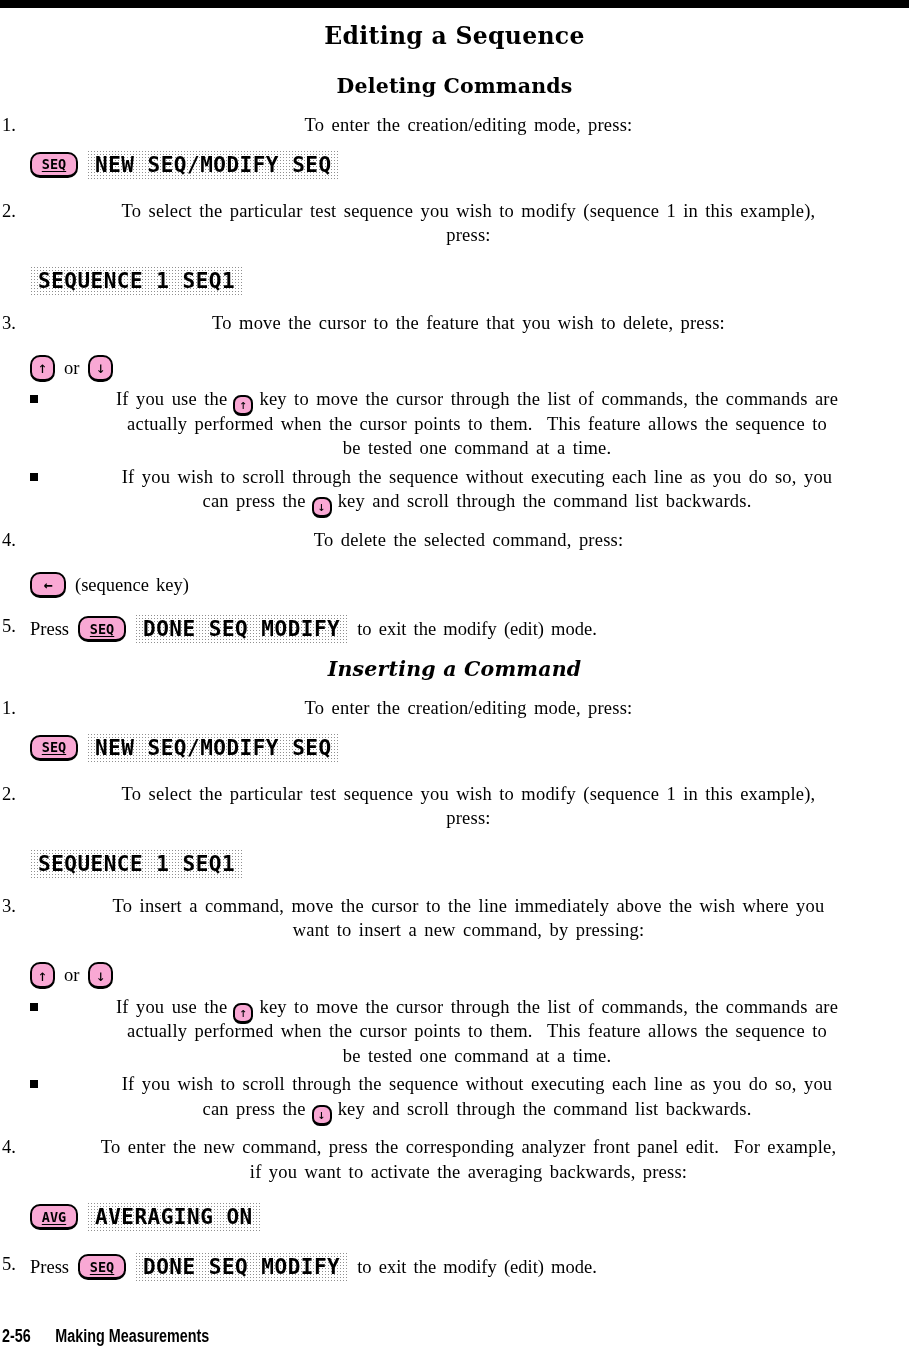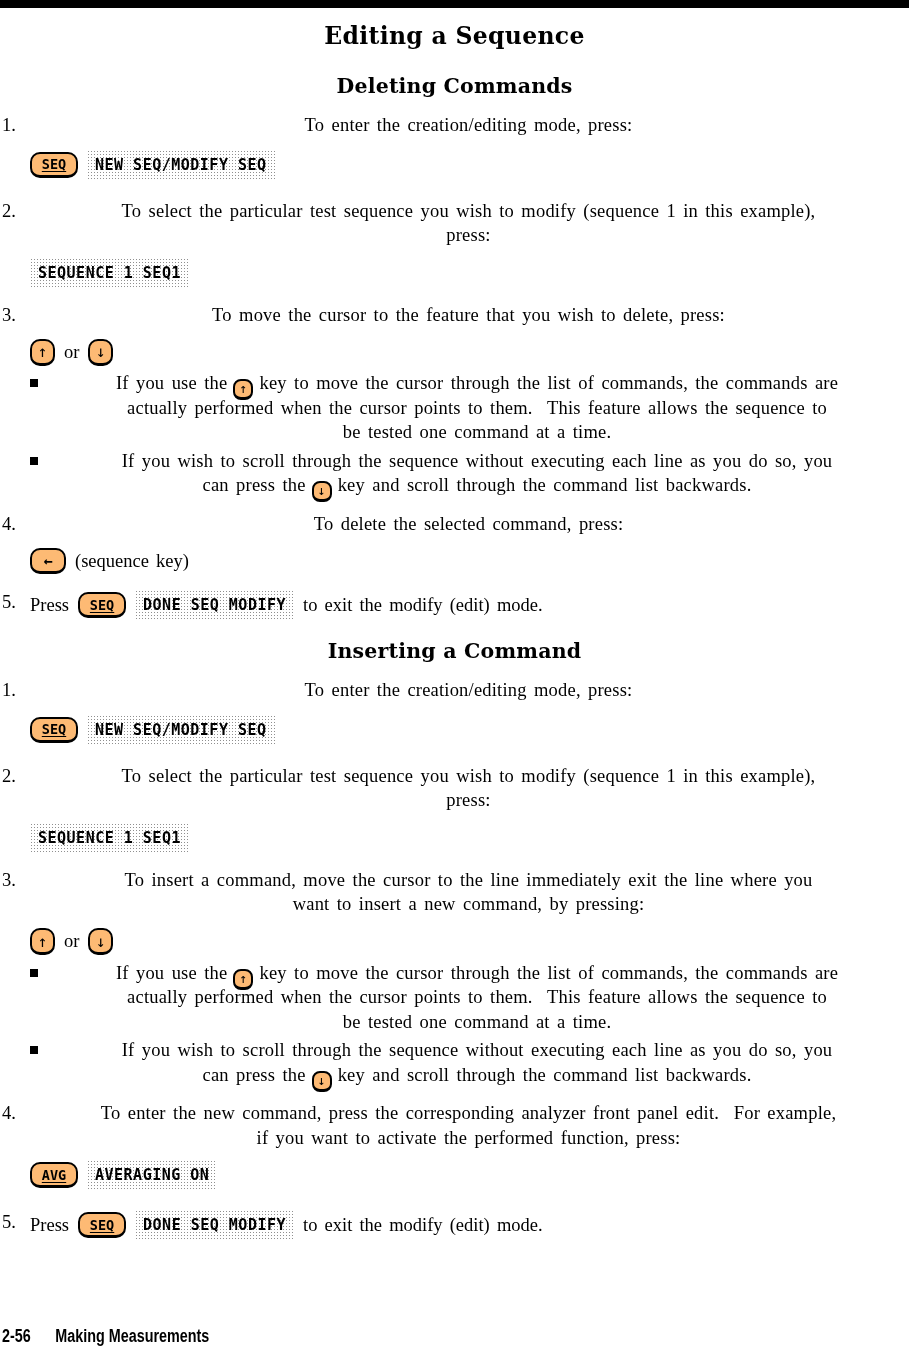--- a/index.html
+++ b/index.html
@@ -21,49 +21,49 @@
   }
   .step{position:relative;padding-left:28px;margin-top:14px;}
   .step-num{position:absolute;left:0;top:0;line-height:24.5px;}
   .line{display:block;height:24.5px;line-height:24.5px;white-space:pre;word-spacing:2.5px;letter-spacing:0.2px;}
   .row{display:flex;align-items:center;margin:12px 0 0 28px;height:30px;gap:9px;}
   .row .serif-note{word-spacing:2.5px;}
   
   .keycap{
     display:inline-flex;align-items:center;justify-content:center;
     border:2px solid #000;border-bottom-width:3px;border-radius:10px;
-    background:#fdba74;box-sizing:border-box;flex:none;
+    background:#f9a8d4;box-sizing:border-box;flex:none;
     font-family:"DejaVu Sans Mono","Liberation Mono",monospace;
   }
   .keycap-text{height:26px;min-width:48px;padding:0 5px;font-size:13.5px;font-weight:bold;}
   .keycap-text .keycap-label{text-decoration:underline;text-underline-offset:2px;}
   .keycap-arrow{height:27px;width:25px;font-size:16px;padding:0;}
   .keycap-bs{height:26px;width:36px;font-size:15px;font-weight:bold;padding:0;}
   .keycap-inline{height:21px;width:20px;font-size:13px;margin:0 6px;vertical-align:-4px;border-radius:8px;}
   
   .softkey{
     display:inline-block;flex:none;
     font-family:"DejaVu Sans Mono","Liberation Mono",monospace;
-    font-weight:bold;font-size:15px;line-height:24px;letter-spacing:0.5px;
+    font-weight:bold;font-size:21px;line-height:24px;letter-spacing:0.5px;
     padding:3px 8px;
     background-image:radial-gradient(circle,#8f8f8f 27%,rgba(0,0,0,0) 28%);
     background-size:3px 3px;
   }
   
   .bullet{position:relative;padding-left:45px;margin-top:4px;}
   .bullet-marker{position:absolute;left:28px;top:8px;width:8px;height:8px;background:#000;}
   .or-label{line-height:27px;word-spacing:2.5px;}
   
   .footer{
     position:absolute;left:2px;top:1326px;white-space:nowrap;
     font-family:"Liberation Sans",sans-serif;font-weight:bold;font-size:17.5px;
     transform:scaleX(0.82);transform-origin:left center;
   }
   .footer .footer-section{margin-left:30px;}
-  .mt-sm{margin-top:10px;}
+  .mt-sm{margin-top:18px;}
   .mt-md{margin-top:15px;}
   .mt-lg{margin-top:19px;}
 </style>
 </head>
 <body>
 
 <div class="top-rule"></div>
 
 <div class="content">
 
@@ -141,21 +141,21 @@
         <span class="keycap keycap-text">
             <span class="keycap-label">SEQ</span>
           </span>
         <span class="softkey">DONE SEQ MODIFY</span>
         <span class="serif-note">to exit the modify (edit) mode.</span>
       </span>
     </div>
   </section>
 
   <section>
-    <h2 class="section-heading" style="margin-top:18px;">Inserting a Command</h2>
+    <h2 class="section-heading" style="margin-top:12px;font-style:italic;">Inserting a Command</h2>
 
     <div class="step">
       <span class="step-num">1.</span>
       <span class="line">To enter the creation/editing mode, press:</span>
     </div>
 
     <div class="row">
       <span class="keycap keycap-text">
           <span class="keycap-label">SEQ</span>
         </span>
@@ -167,21 +167,21 @@
       <span class="line">To select the particular test sequence you wish to modify (sequence 1 in this example),</span>
       <span class="line">press:</span>
     </div>
 
     <div class="row mt-sm">
       <span class="softkey">SEQUENCE 1 SEQ1</span>
     </div>
 
     <div class="step mt-md">
       <span class="step-num">3.</span>
-      <span class="line">To insert a command, move the cursor to the line immediately exit the line where you</span>
+      <span class="line">To insert a command, move the cursor to the line immediately above the wish where you</span>
       <span class="line">want to insert a new command, by pressing:</span>
     </div>
 
     <div class="row mt-sm">
       <span class="keycap keycap-arrow">
           <span>↑</span>
         </span>
       <span class="or-label">or</span>
       <span class="keycap keycap-arrow">
           <span>↓</span>
@@ -197,21 +197,21 @@
 
     <div class="bullet">
       <span class="bullet-marker"></span>
       <span class="line">If you wish to scroll through the sequence without executing each line as you do so, you</span>
       <span class="line"><span>can press the</span><span class="keycap keycap-inline"><span>↓</span></span><span>key and scroll through the command list backwards.</span></span>
     </div>
 
     <div class="step">
       <span class="step-num">4.</span>
       <span class="line">To enter the new command, press the corresponding analyzer front panel edit.  For example,</span>
-      <span class="line">if you want to activate the performed function, press:</span>
+      <span class="line">if you want to activate the averaging backwards, press:</span>
     </div>
 
     <div class="row mt-sm">
       <span class="keycap keycap-text">
           <span class="keycap-label">AVG</span>
         </span>
       <span class="softkey">AVERAGING ON</span>
     </div>
 
     <div class="step" style="margin-top:20px;">

